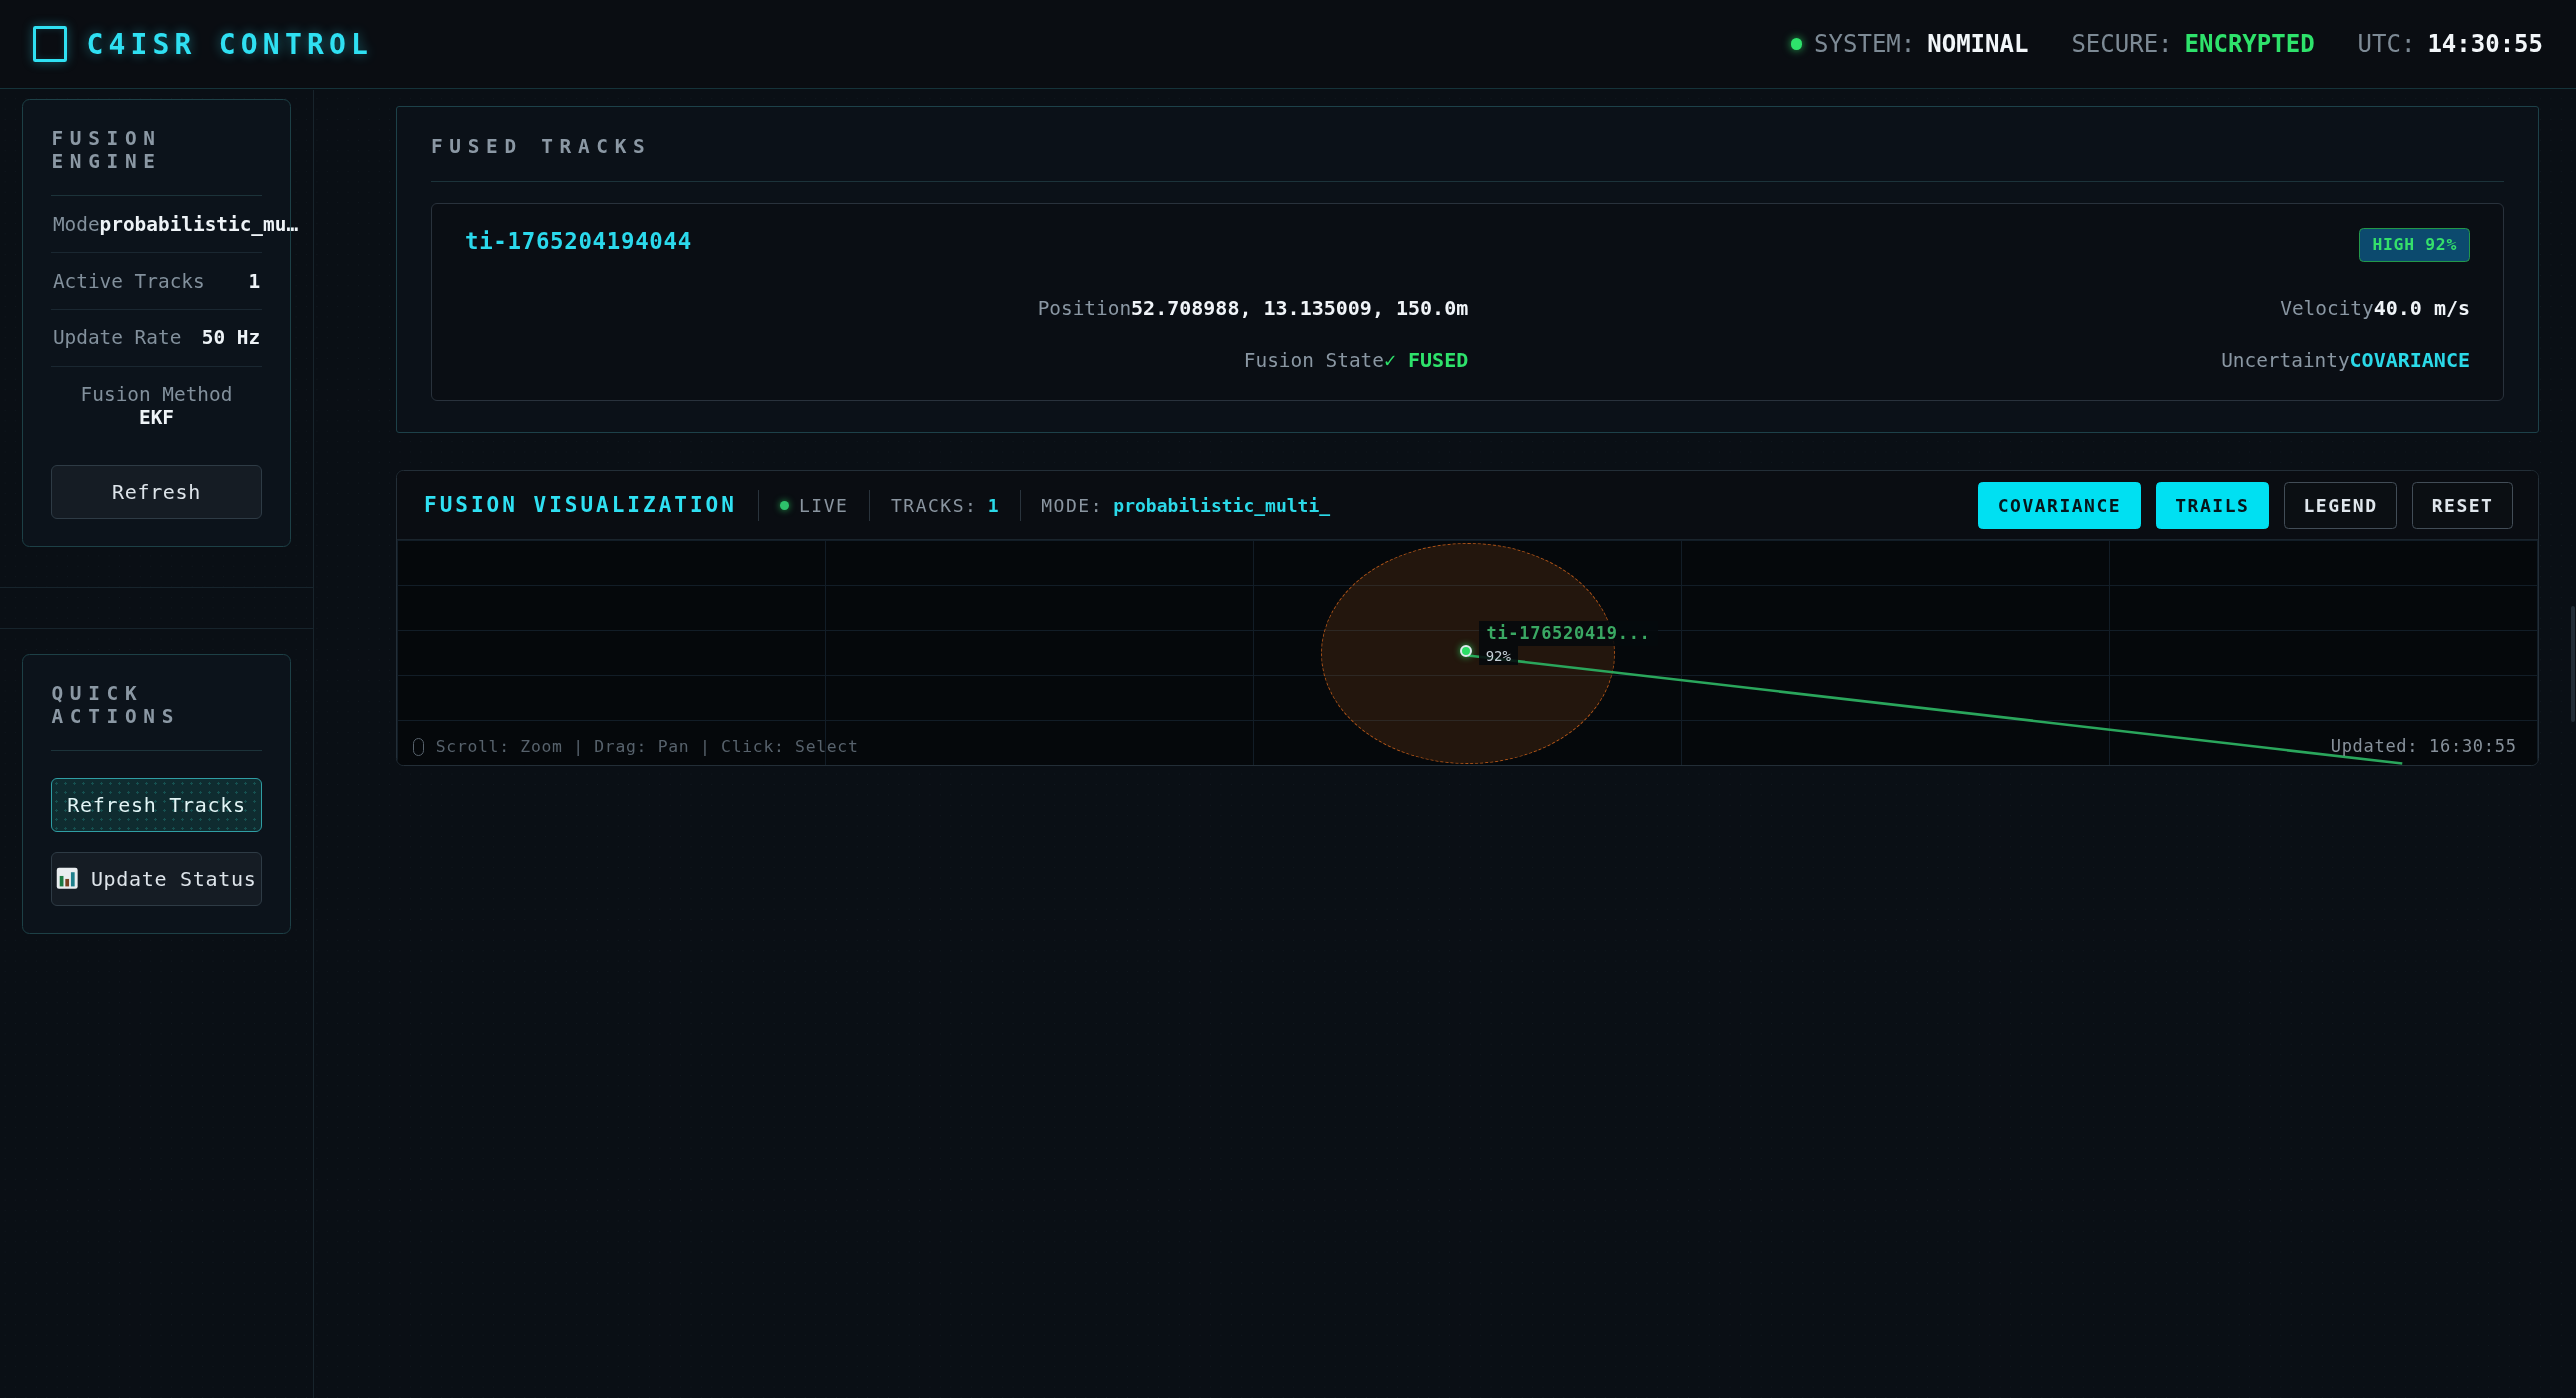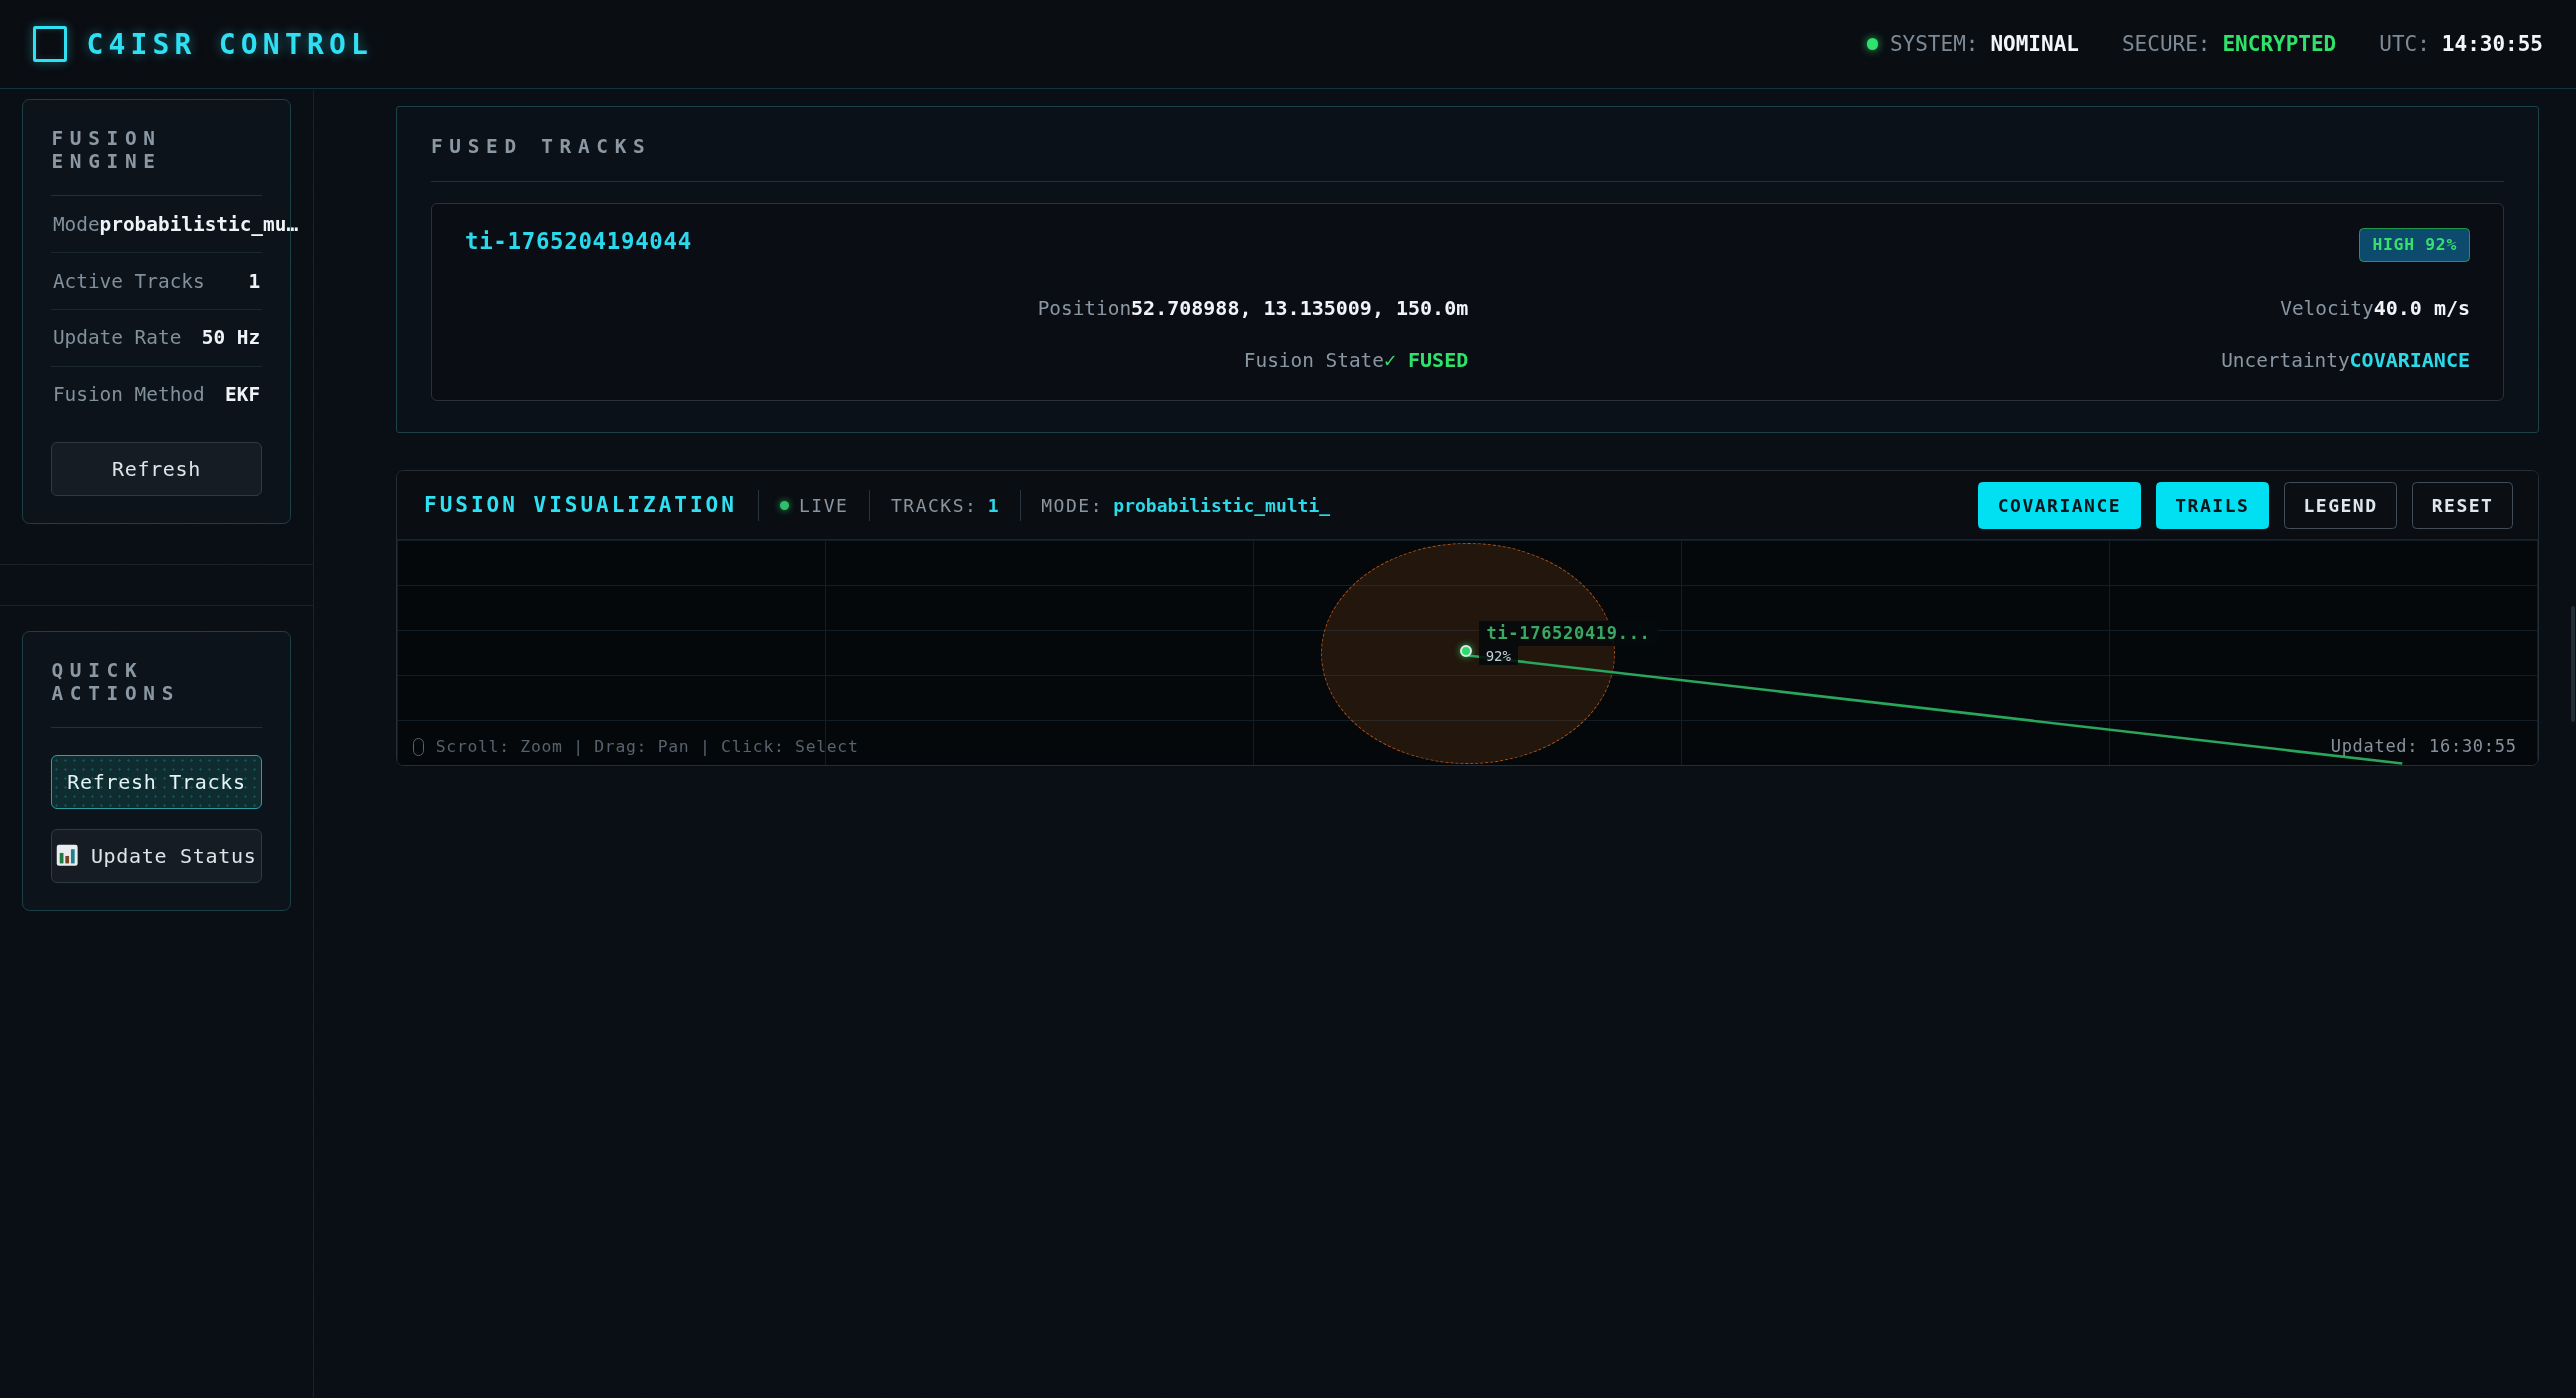--- a/index.html
+++ b/index.html
@@ -21,21 +21,21 @@
   }
   .logo {
     width:34px; height:36px; border:3px solid #2fe0f2; border-radius:2.2px;
     box-shadow:0 0 10.4px rgba(47,224,242,0.35), inset 0 0 7.5px rgba(47,224,242,0.15);
     margin-right:19.4px;
   }
   .app-title {
     color:#2fe0f2; font-size:28px; font-weight:bold; letter-spacing:5.2px;
     text-shadow:0 0 12px rgba(47,224,242,0.45);
   }
-  .header-status { margin-left:auto; display:flex; align-items:center; gap:43px; font-size:21px; }
+  .header-status { margin-left:auto; display:flex; align-items:center; gap:43px; font-size:24px; }
   .status-group { display:flex; align-items:center; gap:12px; }
   .status-label { color:#7d8a95; }
   .status-value { color:#f2f6f9; font-weight:bold; }
   .status-value.green { color:#2ee26b; }
   .dot {
     width:11.2px; height:11.2px; border-radius:50%; background:#2ee26b;
     box-shadow:0 0 9px rgba(46,226,107,0.8);
   }
 
   
@@ -49,21 +49,21 @@
   }
   .panel-title { color:#8b98a4; font-size:19.4px; font-weight:600; letter-spacing:6.7px; }
   .panel-rule { border:none; border-top:0.7px solid #1c333a; margin-top:22.4px; }
   .side-divider { border:none; border-top:0.7px solid #17242c; margin:40px -22.4px 25px -22.4px; }
 
   .kv-row {
     display:flex; justify-content:space-between; align-items:center;
     padding:16.4px 1.5px; border-bottom:0.7px solid #1a2731; font-size:19.4px;
   }
   .kv-row:first-of-type { margin-top:13.4px; }
-  .kv-row:last-of-type { border-bottom:none; }
+  .kv-row:last-of-type { border-bottom:none;flex-direction:column; }
   .kv-label { color:#82909c; }
   .kv-value { color:#eef3f7; font-weight:bold; }
 
   .btn {
     display:flex; align-items:center; justify-content:center; gap:12px;
     width:100%; cursor:pointer; border-radius:6px;
     font-family:inherit; font-size:20px; letter-spacing:0.7px;
   }
   .btn-plain {
     margin-top:19.4px; padding:14px 0; color:#dde4ea;

